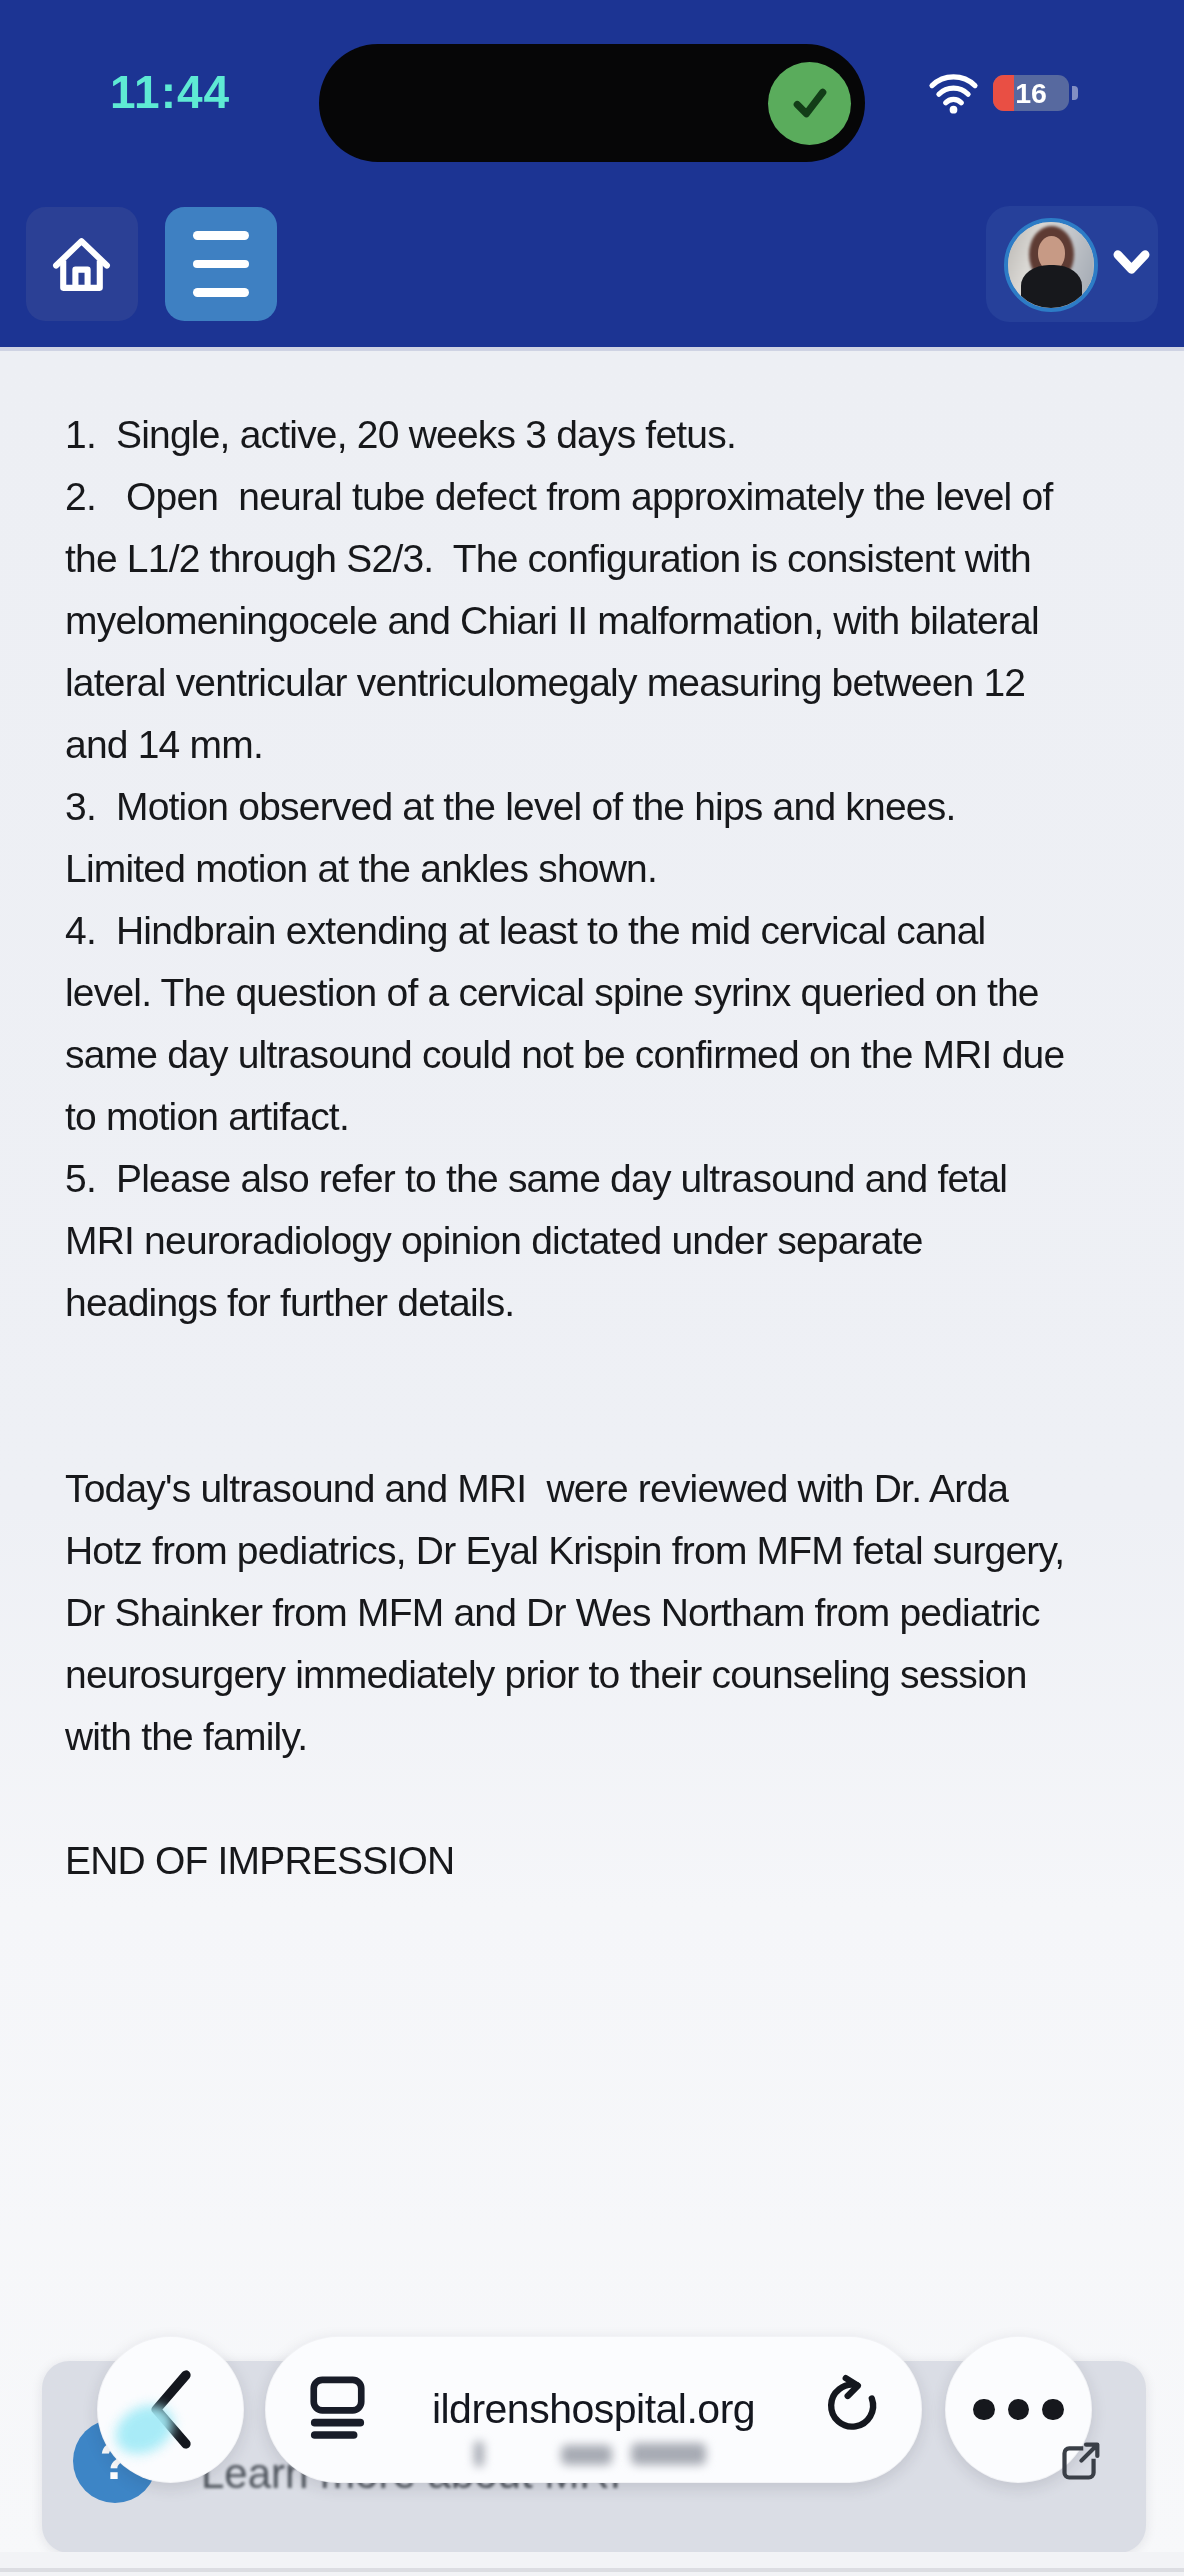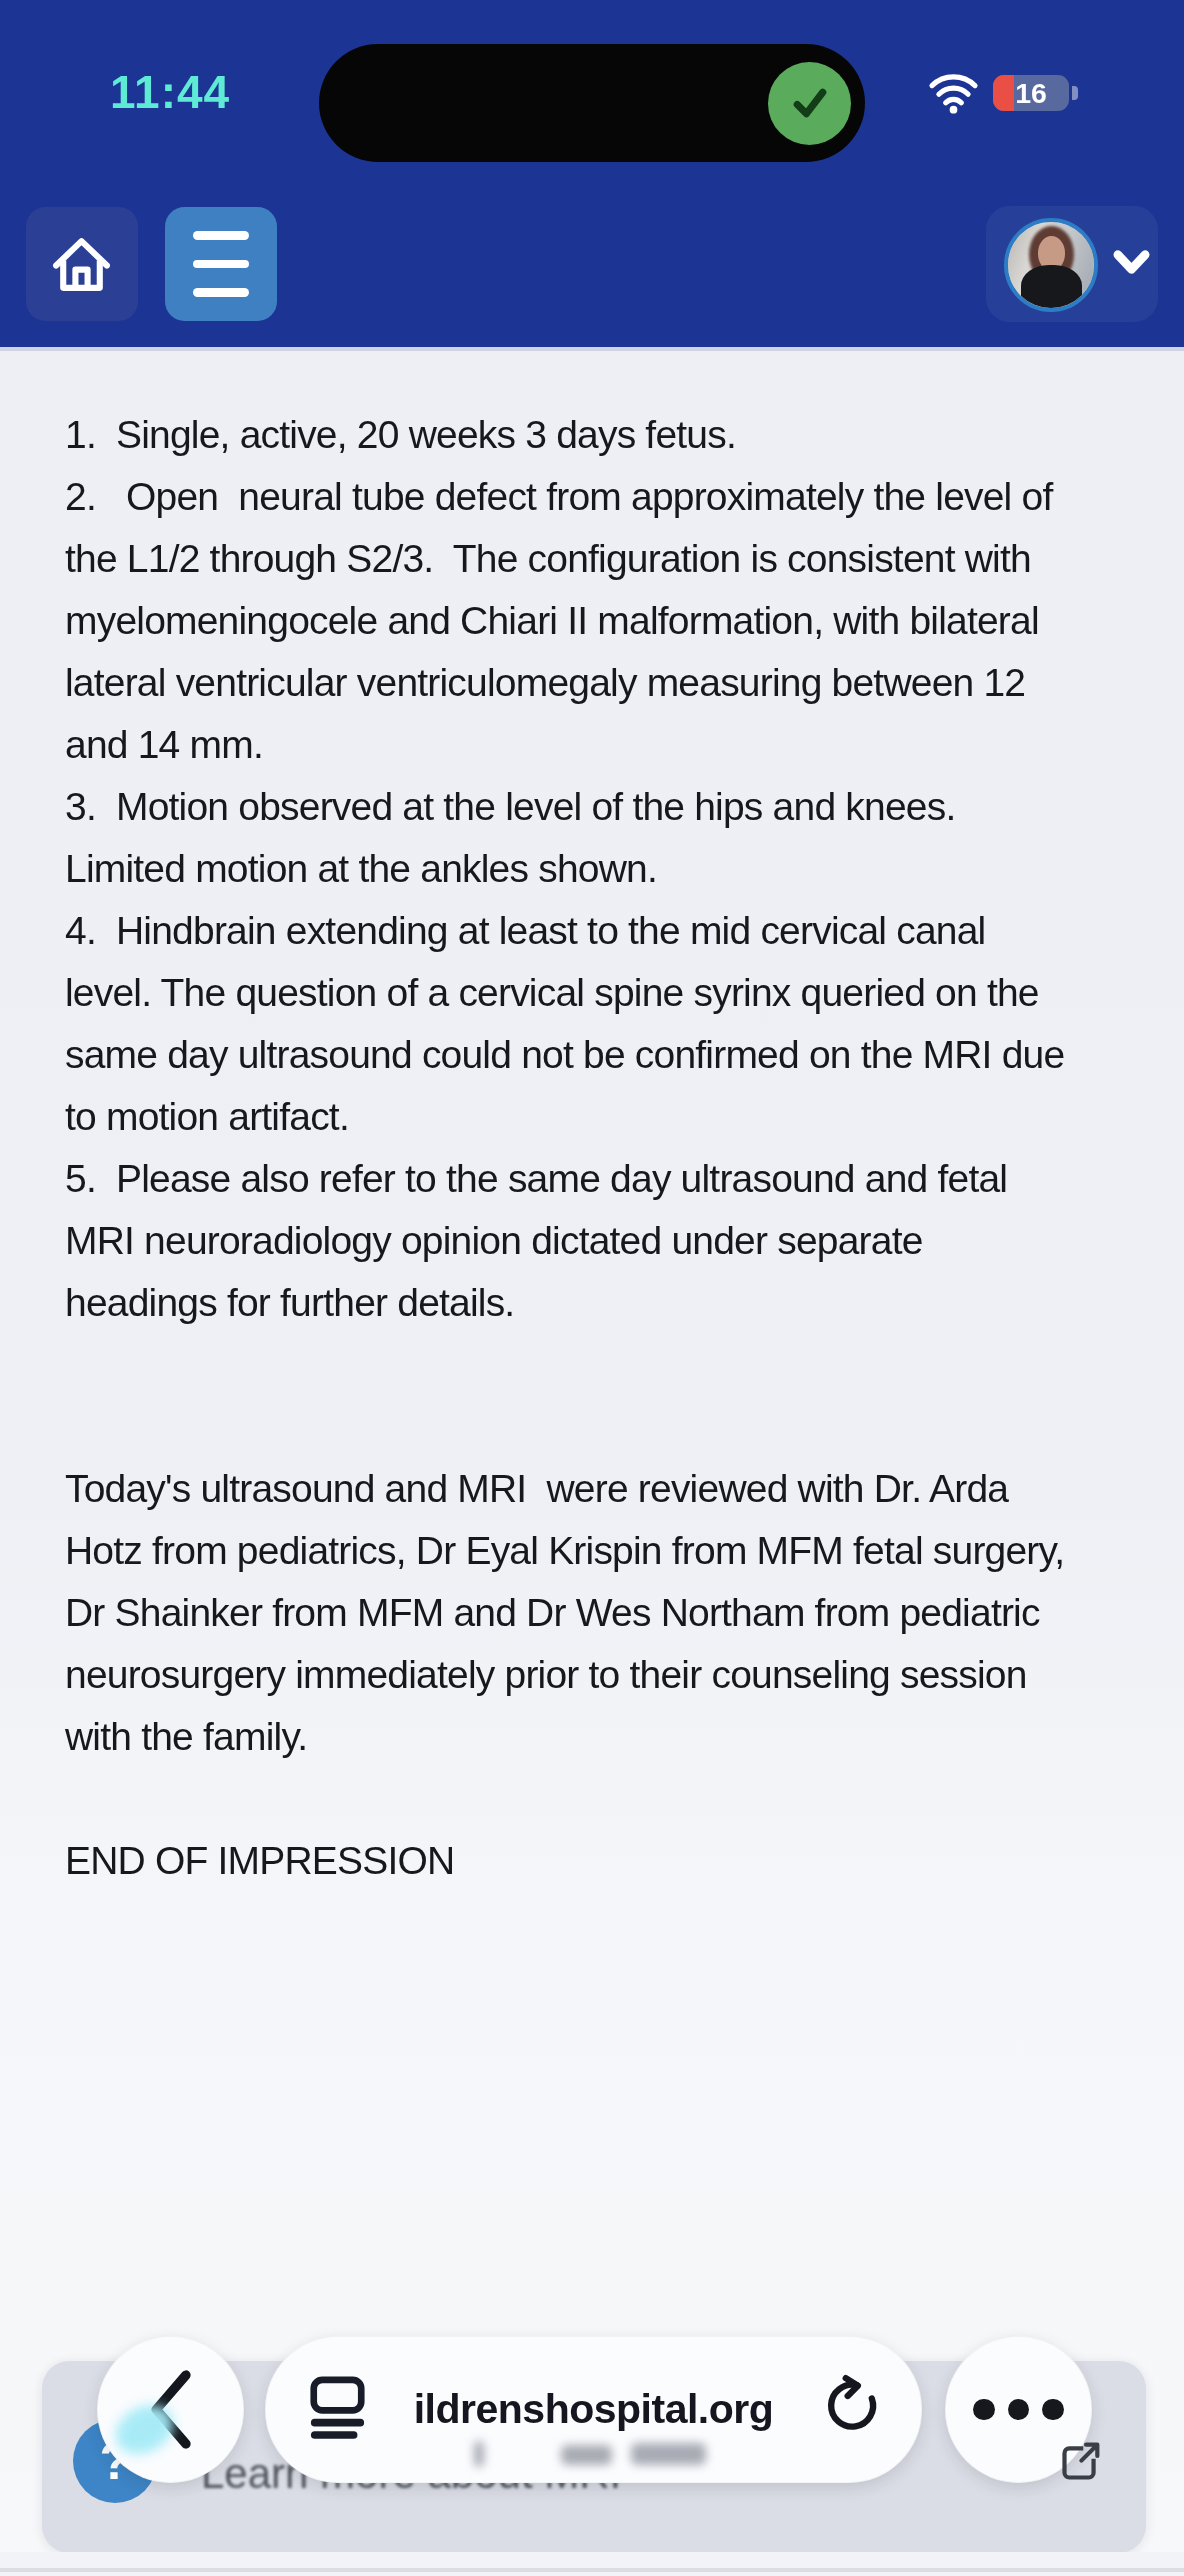--- a/index.html
+++ b/index.html
@@ -43,21 +43,21 @@
   .help-badge{position:absolute;left:73px;top:2419px;width:84px;height:84px;border-radius:50%;background:#3d85c6;
     display:flex;align-items:center;justify-content:center;color:#fff;font-size:51px;font-weight:700;z-index:3;}
   .float-white{position:absolute;background:#fbfcfe;border:1px solid rgba(20,25,40,.04);
     box-shadow:0 4.9px 15.7px rgba(30,34,48,.13);z-index:4;}
   .back-circle{left:97px;top:2336px;width:145px;height:145px;border-radius:50%;display:flex;align-items:center;justify-content:center;}
   .cyan-blob{position:absolute;left:114px;top:2407px;width:61px;height:45px;border-radius:50%;
     background:#a4ebf7;filter:blur(5.9px);transform:rotate(-28deg);opacity:.95;z-index:6;}
   .url-pill{left:265px;top:2336px;width:655px;height:145px;border-radius:73px;}
   .reader-icon{position:absolute;left:43px;top:37px;width:57px;height:65px;}
   .url-text{position:absolute;left:0;top:0;width:100%;height:100%;display:flex;align-items:center;justify-content:center;
-    font-size:41px;color:#14171f;letter-spacing:-0.5px;font-weight:bold;}
+    font-size:41px;color:#14171f;letter-spacing:-0.5px;}
   .reload-btn{position:absolute;right:39px;top:35px;width:61px;height:67px;}
   .smudge{position:absolute;background:#a7abb4;filter:blur(4.9px);border-radius:5.9px;}
   .sm1{left:208px;top:104px;width:9.8px;height:25.5px;}
   .sm2{left:295px;top:108px;width:51px;height:19.6px;}
   .sm3{left:365px;top:106px;width:75px;height:21.6px;}
   .more-circle{left:945px;top:2336px;width:145px;height:145px;border-radius:50%;display:flex;align-items:center;justify-content:center;gap:12.8px;}
   .dot{width:21.6px;height:21.6px;border-radius:50%;background:#16181d;}
   .external-icon{position:absolute;left:1057px;top:2440px;width:45px;height:45px;z-index:7;}
   .bottom-strip{position:absolute;left:0;top:2552px;width:1185px;height:23.6px;background:#f2f3f6;}
   .bottom-line{position:absolute;left:0;top:2568px;width:1185px;height:3.9px;background:#dcdde2;}

